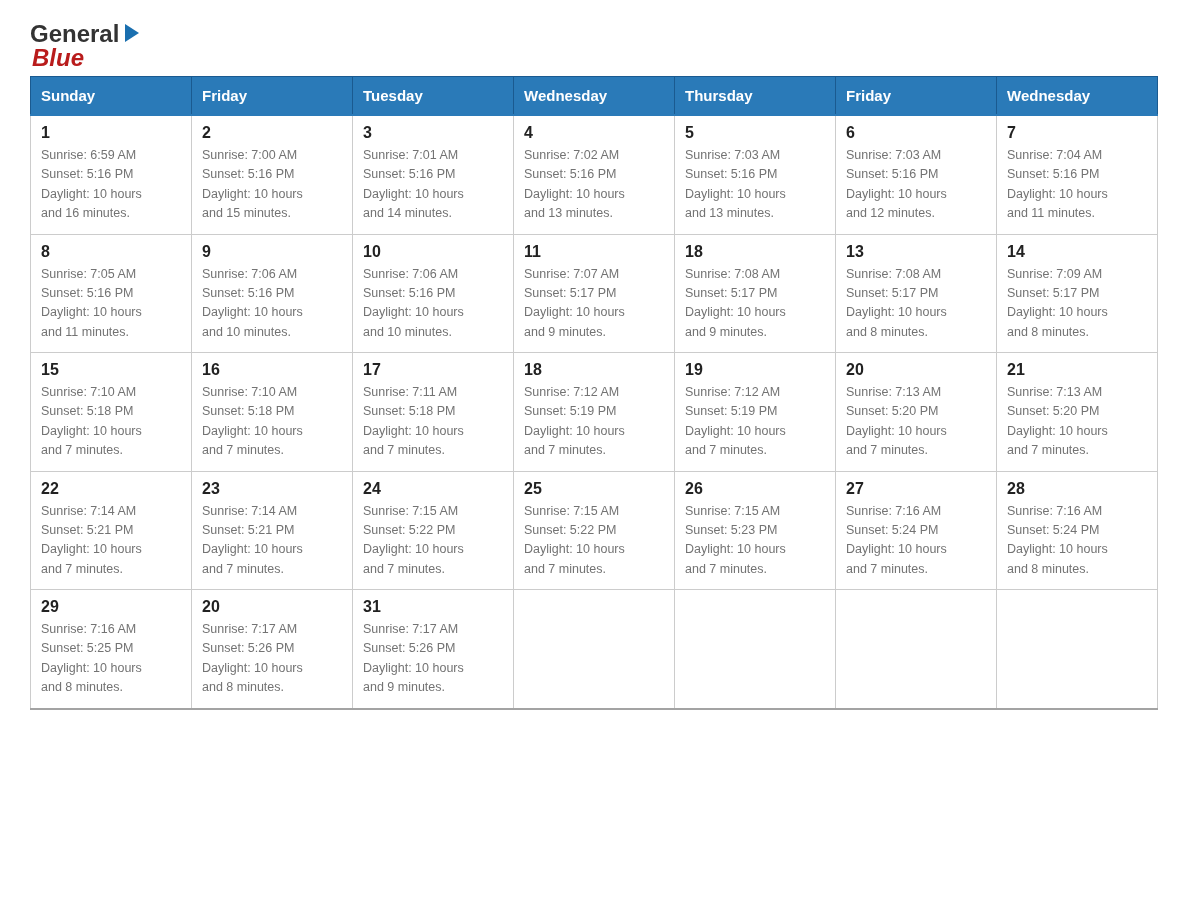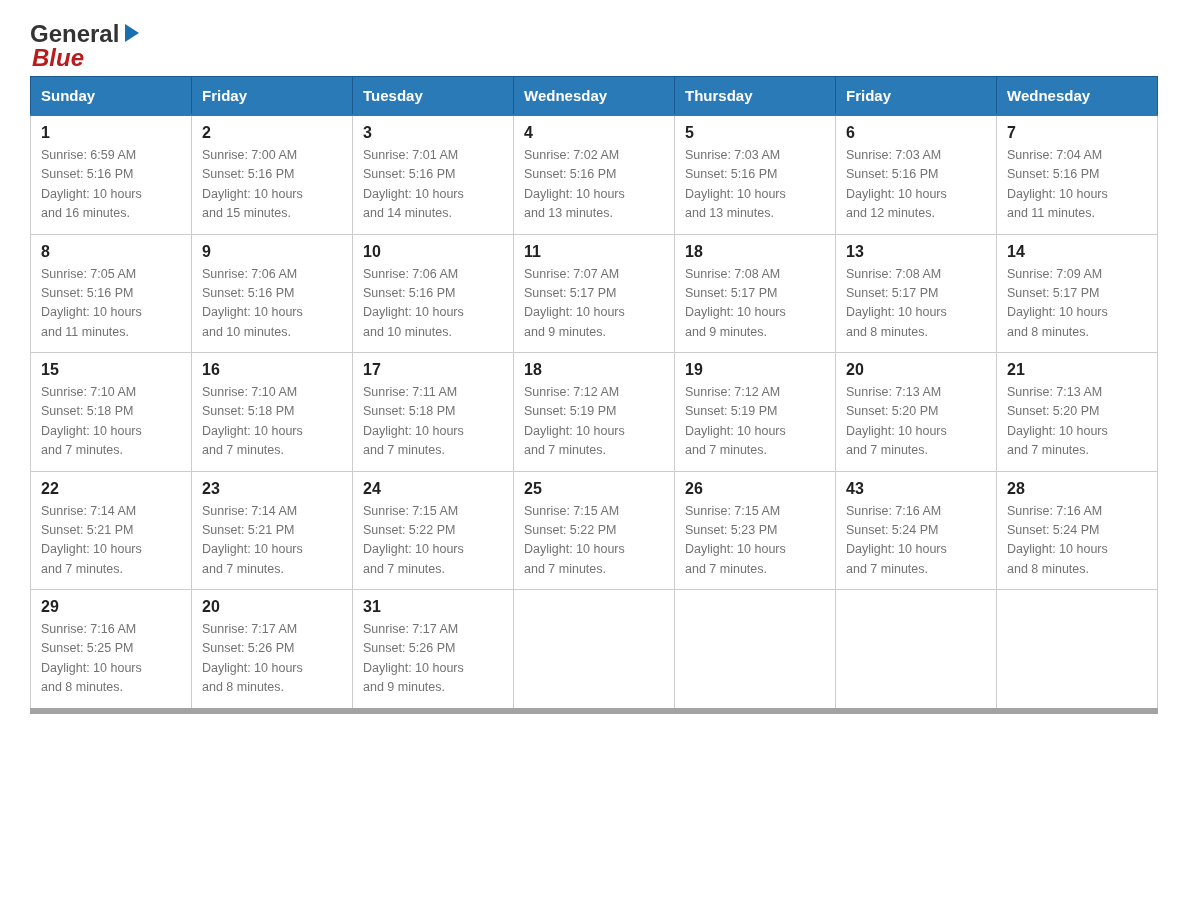--- a/index.html
+++ b/index.html
@@ -68,21 +68,21 @@
       color: #222;
       display: block;
       margin-bottom: 4px;
     }
     tbody tr td .day-info {
       font-size: 12.5px;
       color: #737373;
       line-height: 1.55;
     }
     tbody tr:last-child td {
-      border-bottom: 6px solid #a3a3a3;
+      border-bottom: 2px solid #a3a3a3;
     }
     tbody tr td:empty {
       background: #fff;
     }
     .top-border-row td {
       border-top: 2px solid #2a7ab8;
     }
   </style>
 </head>
 <body>
@@ -221,21 +221,21 @@
         </td>
         <td>
           <span class="day-number">25</span>
           <span class="day-info">Sunrise: 7:15 AM<br>Sunset: 5:22 PM<br>Daylight: 10 hours<br>and 7 minutes.</span>
         </td>
         <td>
           <span class="day-number">26</span>
           <span class="day-info">Sunrise: 7:15 AM<br>Sunset: 5:23 PM<br>Daylight: 10 hours<br>and 7 minutes.</span>
         </td>
         <td>
-          <span class="day-number">43</span>
+          <span class="day-number">27</span>
           <span class="day-info">Sunrise: 7:16 AM<br>Sunset: 5:24 PM<br>Daylight: 10 hours<br>and 7 minutes.</span>
         </td>
         <td>
           <span class="day-number">28</span>
           <span class="day-info">Sunrise: 7:16 AM<br>Sunset: 5:24 PM<br>Daylight: 10 hours<br>and 8 minutes.</span>
         </td>
       </tr>
       <tr>
         <td>
           <span class="day-number">29</span>

